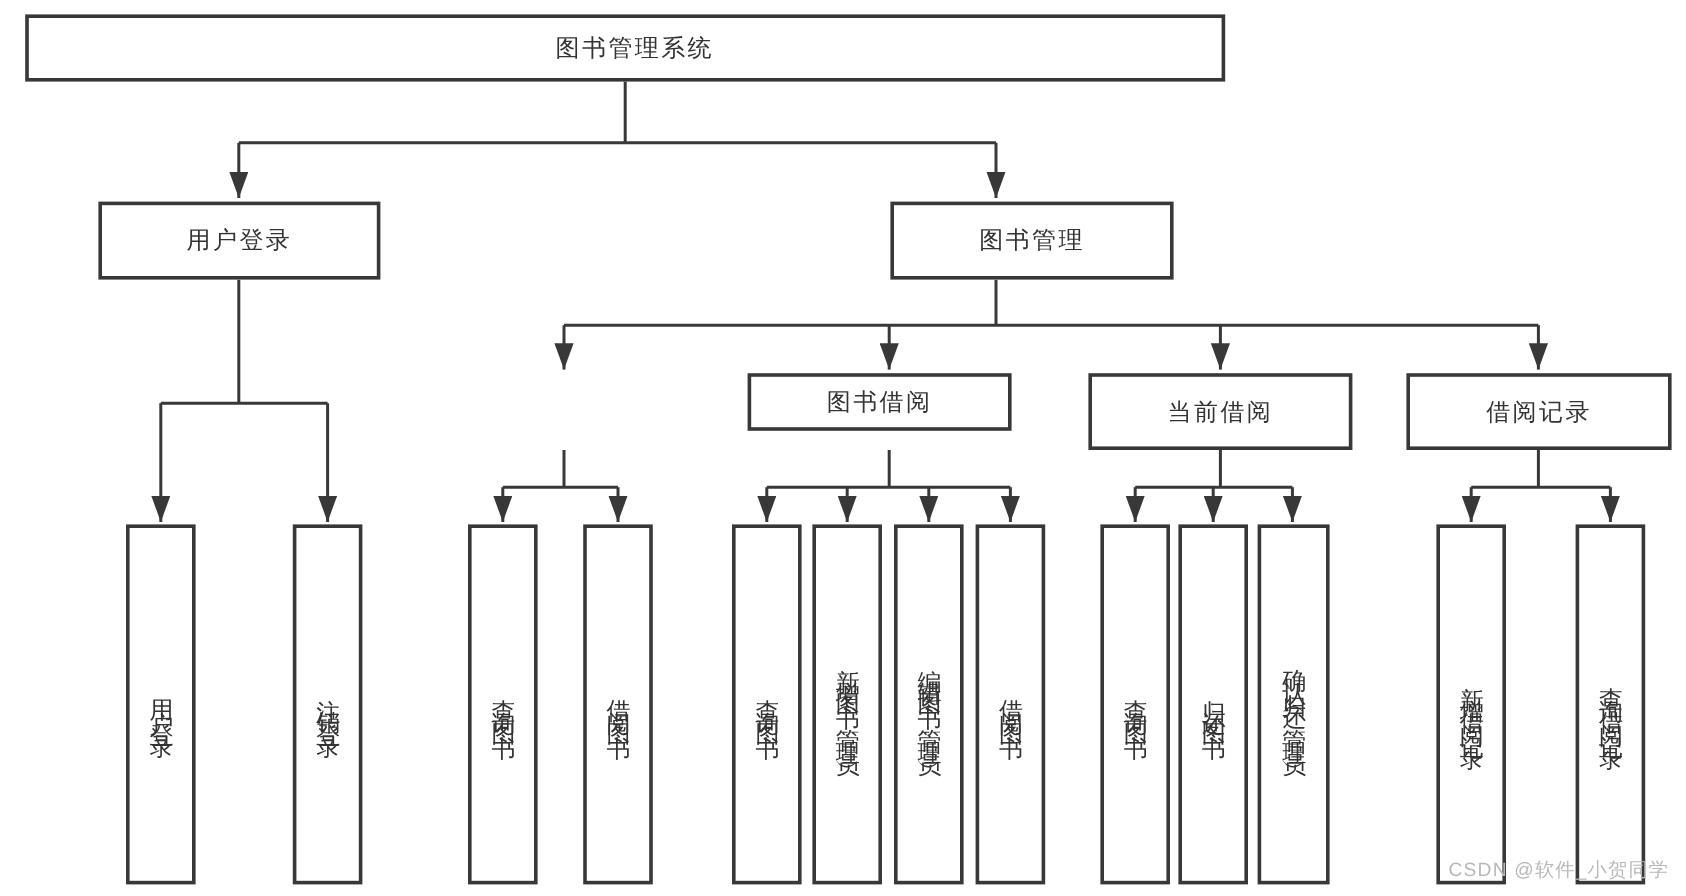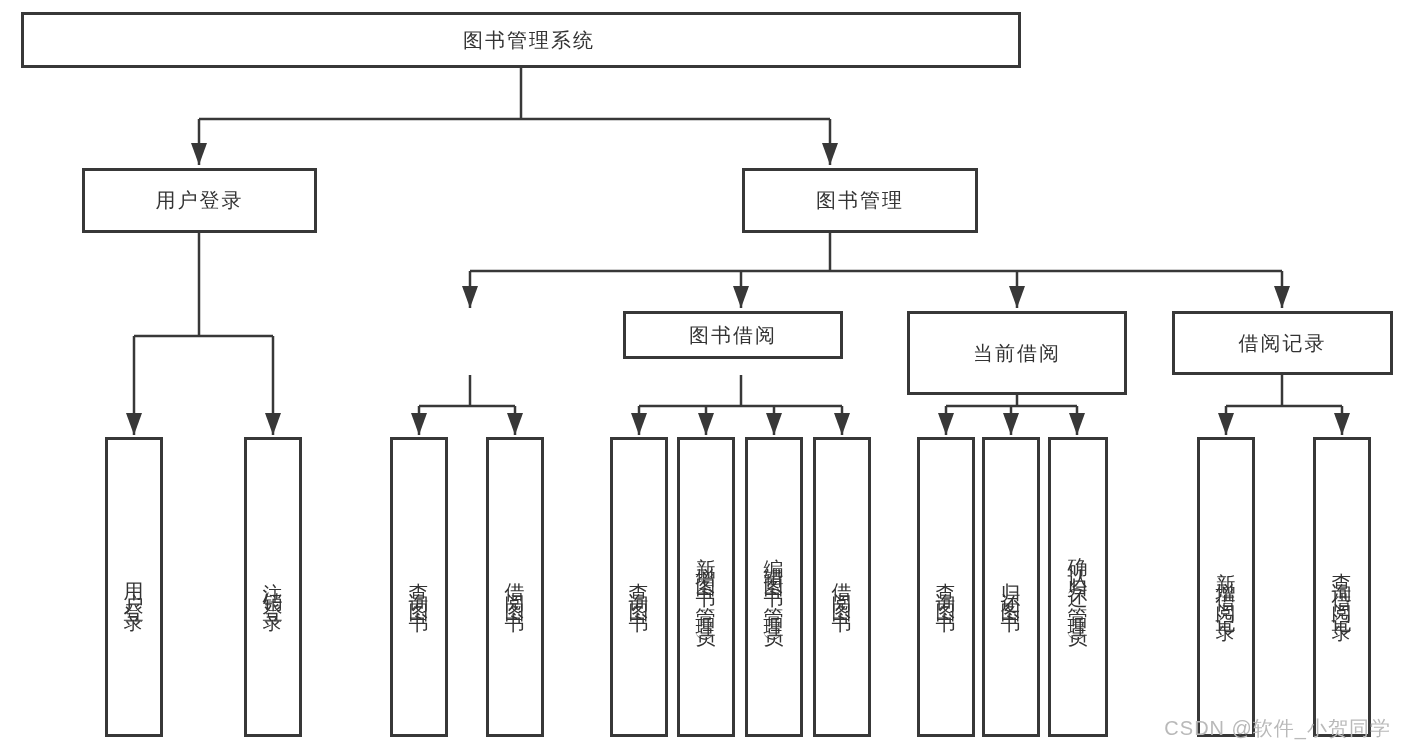--- a/index.html
+++ b/index.html
@@ -16,21 +16,21 @@
   .vbox {
     position:absolute; box-sizing:border-box; top:437px; width:58px; height:300px;
     background:#ffffff; border:3px solid #383838; display:flex;
     align-items:center; justify-content:center; z-index:2;
   }
   .vtext {
     writing-mode:vertical-rl; text-orientation:mixed;
     font-size:20px; letter-spacing:10px; color:#333333; line-height:1;
   }
   .watermark {
-    position:absolute; right:14px; top:715px; font-size:20px;
+    position:absolute; right:14px; top:715px; font-size:16px;
     color:#b9b9b9; letter-spacing:1px; white-space:nowrap; z-index:3;
   }
 </style>
 </head>
 <body>
 
 <div id="stage">
 
   <svg id="connectors" viewBox="0 0 1405 747" xmlns="http://www.w3.org/2000/svg">
     <defs>
@@ -86,21 +86,21 @@
       <path d="M1342,406 L1342,435" marker-end="url(#arrow)"></path>
     </g>
   </svg>
 
   <div class="hbox" style="left:21px; top:12px; width:1000px; height:56px;padding-left:16px;">图书管理系统</div>
 
   <div class="hbox" style="left:82px; top:168px; width:235px; height:65px;">用户登录</div>
   <div class="hbox" style="left:712px; top:168px; width:236px; height:65px;margin-left:30px;">图书管理</div>
 
   <div class="hbox" style="left:623px; top:311px; width:220px; height:48px;">图书借阅</div>
-  <div class="hbox" style="left:907px; top:311px; width:220px; height:84px;">当前借阅</div>
+  <div class="hbox" style="left:907px; top:311px; width:220px; height:64px;">当前借阅</div>
   <div class="hbox" style="left:1172px; top:311px; width:221px; height:64px;">借阅记录</div>
 
   <div class="vbox" style="left:105px;">
     <span class="vtext">用户登录</span>
   </div>
   <div class="vbox" style="left:244px;">
     <span class="vtext">注销登录</span>
   </div>
 
   <div class="vbox" style="left:390px;">

